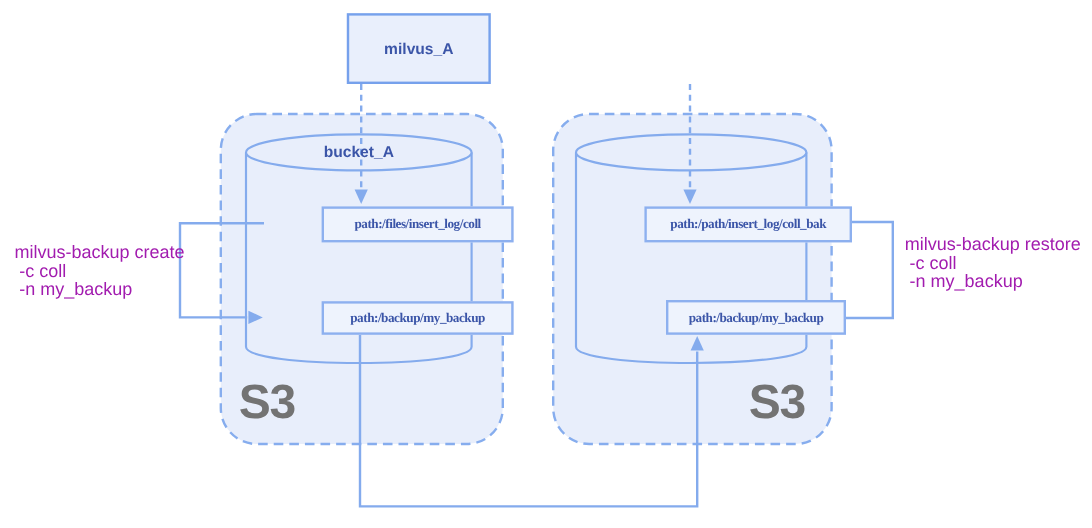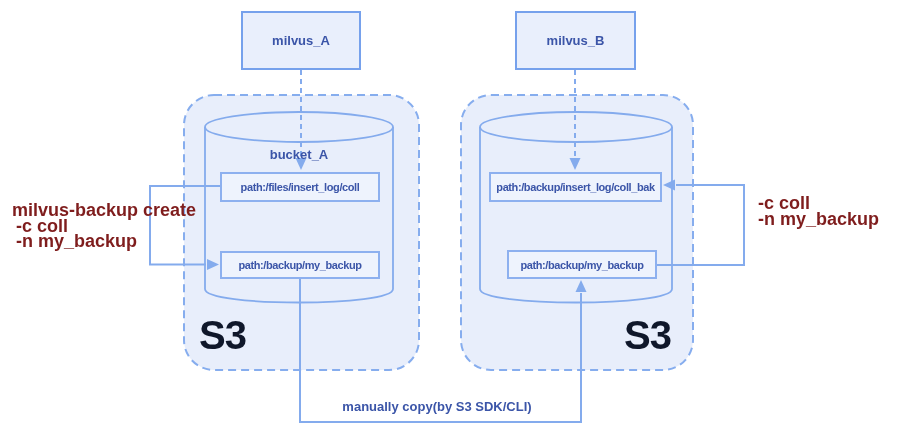--- a/index.html
+++ b/index.html
@@ -1,26 +1,26 @@
 <!DOCTYPE html>
 <html><head>
 <meta charset="utf-8">
 <style>
   html,body{margin:0;padding:0;background:#ffffff;}
   body{width:910px;height:440px;font-family:"Liberation Sans",sans-serif;}
   .canvas{position:relative;width:910px;height:440px;background:#ffffff;overflow:hidden;}
   .layer{position:absolute;left:0;top:0;}
   .node{position:absolute;display:flex;align-items:center;justify-content:center;
-        font-weight:bold;color:#3b55a8;box-sizing:border-box;z-index:2;}
+        font-weight:bold;color:#3b55a8;box-sizing:border-box;z-index:2;margin-left:48px;}
   .milvus{border:2px solid #76a1ec;background:#e9effc;font-size:13px;}
-  .pathbox{border:2px solid #8db0ef;background:#eef3fd;font-size:11px;letter-spacing:-0.4px;white-space:nowrap;}
-  .bucket-label{position:absolute;text-align:center;font-weight:bold;font-size:13px;color:#3b55a8;z-index:2;margin-top:28px;}
-  .cmd{position:absolute;font-weight:bold;font-size:18px;line-height:15.5px;color:#7f1d1d;z-index:2;white-space:nowrap;}
+  .pathbox{border:2px solid #8db0ef;background:#eef3fd;font-size:11px;letter-spacing:-0.4px;white-space:nowrap;font-family:Liberation Serif, serif;}
+  .bucket-label{position:absolute;text-align:center;font-weight:bold;font-size:13px;color:#3b55a8;z-index:2;}
+  .cmd{position:absolute;font-weight:normal;font-size:15px;line-height:15.5px;color:#a21caf;z-index:2;white-space:nowrap;}
   .cmd .opt{padding-left:4px;}
-  .s3{position:absolute;font-weight:bold;font-size:40px;line-height:40px;letter-spacing:-1px;color:#0f172a;z-index:2;}
+  .s3{position:absolute;font-weight:bold;font-size:40px;line-height:40px;letter-spacing:-1px;color:#737373;z-index:2;}
   .copy-label{position:absolute;font-weight:bold;font-size:13px;color:#3b55a8;text-align:center;z-index:2;}
 </style>
 </head>
 <body>
 
 <div class="canvas">
 
   <svg class="layer" width="910" height="440" viewBox="0 0 910 440">
 
     <rect x="184" y="95" width="235" height="275" rx="30" fill="#e8eefb" stroke="#86adee" stroke-width="2" stroke-dasharray="8 5"></rect>
@@ -56,47 +56,44 @@
 
     <g>
       <path d="M300 279 L300 422 L581 422 L581 293" stroke="#84abed" stroke-width="2" fill="none"></path>
       <polygon points="581,280 575.5,292 586.5,292" fill="#84abed"></polygon>
     </g>
   </svg>
 
   <div class="node milvus" style="left:241px;top:11px;width:120px;height:59px">
     <span>milvus_A</span>
   </div>
-  <div class="node milvus" style="left:515px;top:11px;width:121px;height:59px">
-    <span>milvus_B</span>
-  </div>
 
   <div class="bucket-label" style="left:205px;top:119px;width:188px">bucket_A</div>
 
   <div class="node pathbox" style="left:220px;top:172px;width:160px;height:30px">
     <span>path:/files/insert_log/coll</span>
   </div>
   <div class="node pathbox" style="left:220px;top:251px;width:160px;height:28px">
     <span>path:/backup/my_backup</span>
   </div>
   <div class="node pathbox" style="left:489px;top:172px;width:173px;height:30px">
-    <span>path:/backup/insert_log/coll_bak</span>
+    <span>path:/path/insert_log/coll_bak</span>
   </div>
   <div class="node pathbox" style="left:507px;top:250px;width:150px;height:29px">
     <span>path:/backup/my_backup</span>
   </div>
 
   <div class="s3" style="left:199px;top:315px">S3</div>
   <div class="s3" style="left:624px;top:315px">S3</div>
 
   <div class="cmd" style="left:12px;top:203px">
     <div>milvus-backup create</div>
     <div class="opt">-c coll</div>
     <div class="opt">-n my_backup</div>
   </div>
   <div class="cmd" style="left:754px;top:196px">
+    <div>milvus-backup restore</div>
     <div class="opt">-c coll</div>
     <div class="opt">-n my_backup</div>
   </div>
 
-  <div class="copy-label" style="left:337px;top:399px;width:200px">manually copy(by S3 SDK/CLI)</div>
 
 </div>
 
 </body></html>

